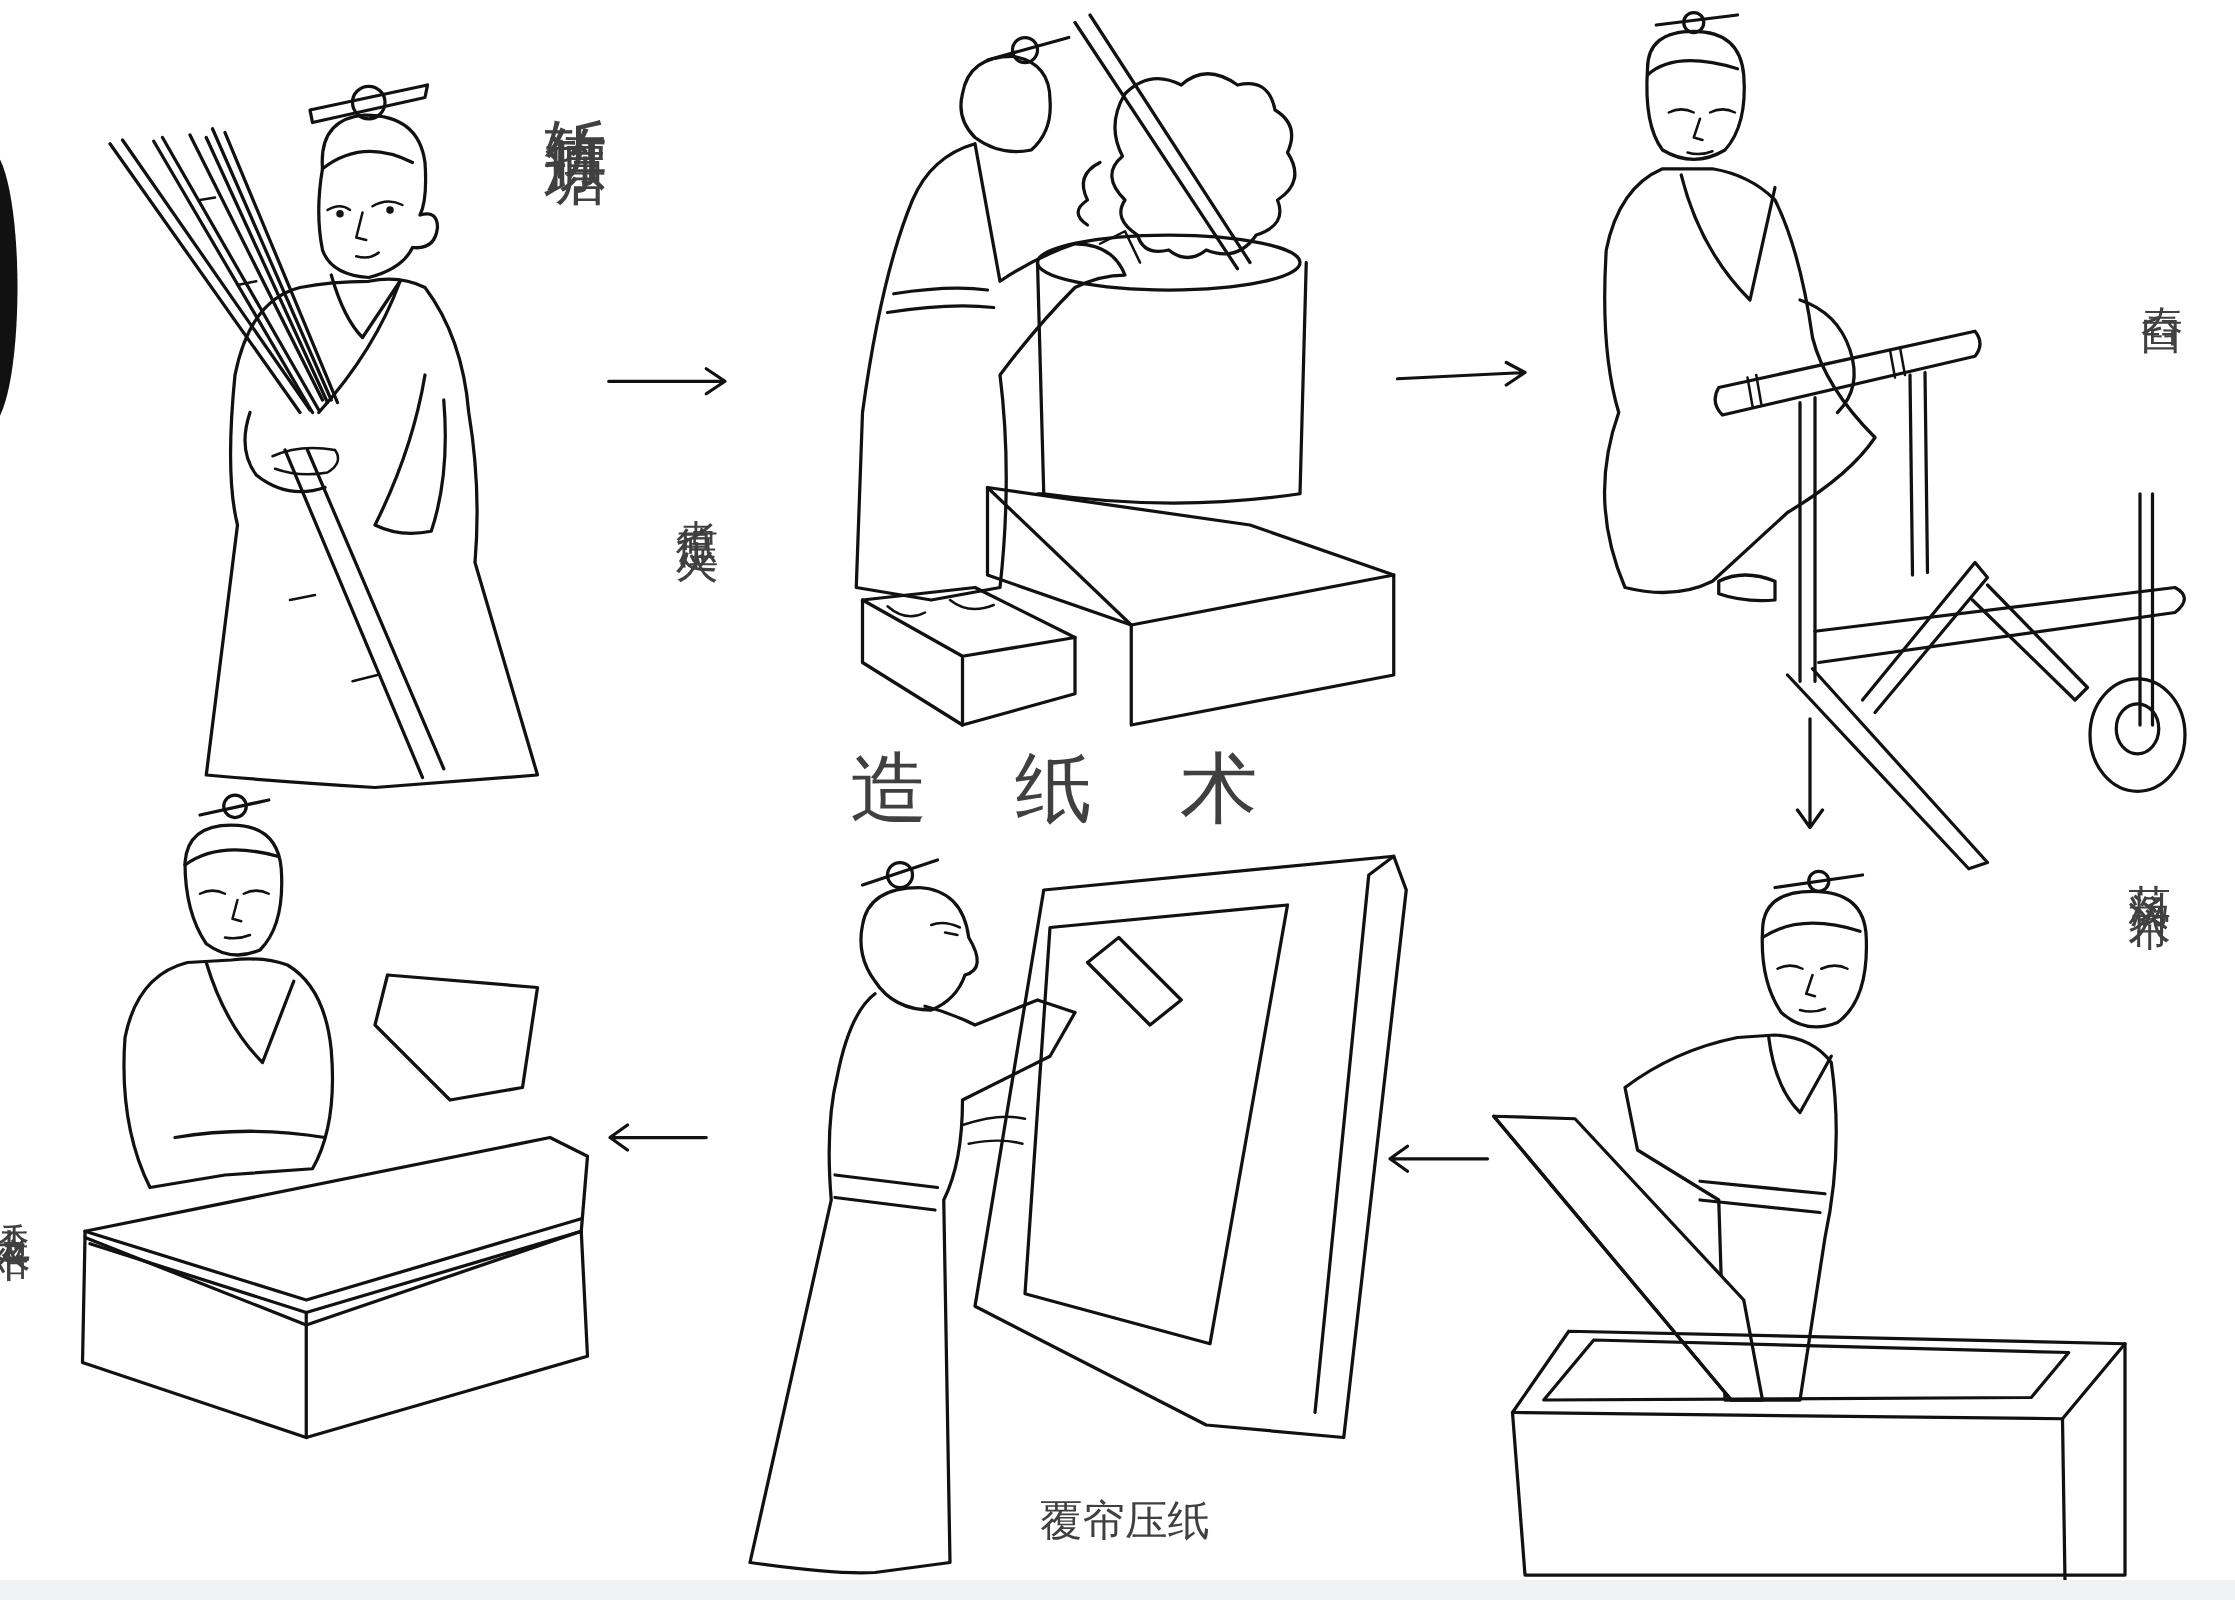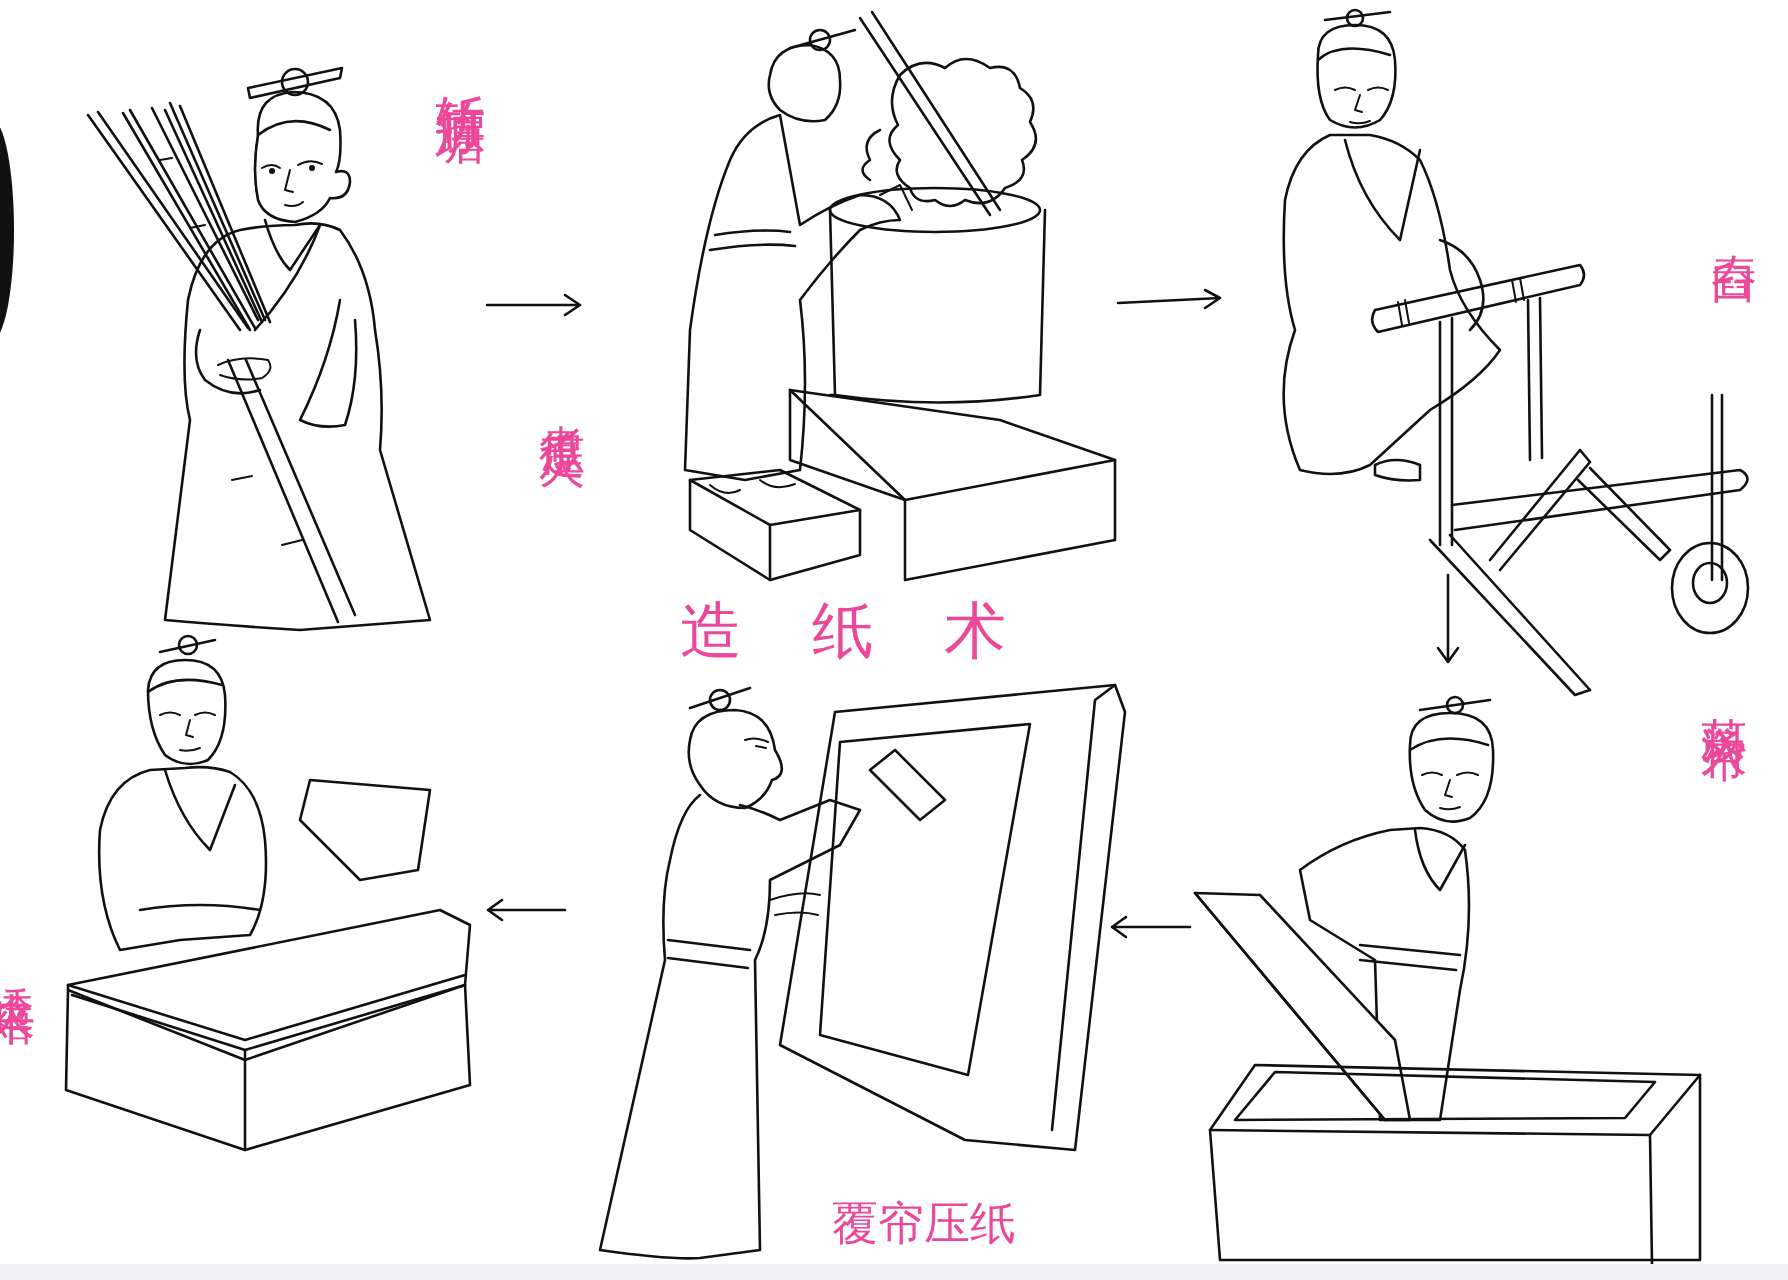--- a/index.html
+++ b/index.html
@@ -3,26 +3,26 @@
 <meta charset="utf-8">
 <style>
   html, body { margin: 0; padding: 0; background: #ffffff; }
   body { width: 1788px; height: 1280px; position: relative; overflow: hidden;
          font-family: "DejaVu Sans", sans-serif; }
   #canvas { position: absolute; left: 0; top: 0; width: 1788px; height: 1280px; }
   svg .ln { fill: none; stroke: #111; stroke-width: 2.6; stroke-linecap: round; stroke-linejoin: round; }
   svg .thin { fill: none; stroke: #111; stroke-width: 2; stroke-linecap: round; stroke-linejoin: round; }
   svg .fill-w { fill: #fff; stroke: #111; stroke-width: 2.6; stroke-linejoin: round; }
   svg .dot { fill: #111; }
-  .label { position: absolute; color: #ec4899; font-family: "DejaVu Serif", serif;
+  .label { position: absolute; color: #404040; font-family: "DejaVu Serif", serif;
            font-weight: normal; line-height: 1; }
   .vertical { writing-mode: vertical-rl; text-orientation: upright; letter-spacing: 6px; }
   .title { font-size: 62px; letter-spacing: 70px; }
   .cap { font-size: 50px; }
-  .cap-sm { font-size: 46px; }
+  .cap-sm { font-size: 34px; }
   .bottom-bar { position: absolute; left: 0; top: 1264px; width: 1788px; height: 16px; background: #f1f2f4; }
   .edge-blot { position: absolute; left: -30px; top: 120px; width: 44px; height: 220px;
                background: #111; border-radius: 50%; }
 </style>
 </head>
 <body>
 
 <div class="edge-blot"></div>
 
 <svg id="canvas" viewBox="0 0 1788 1280">

